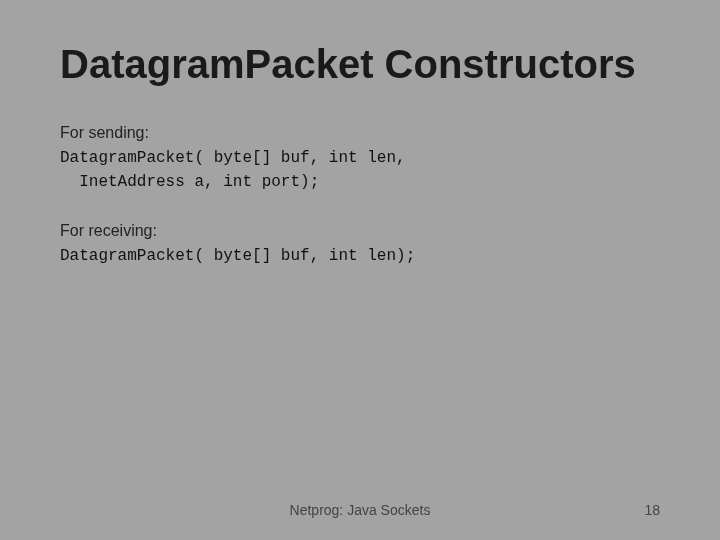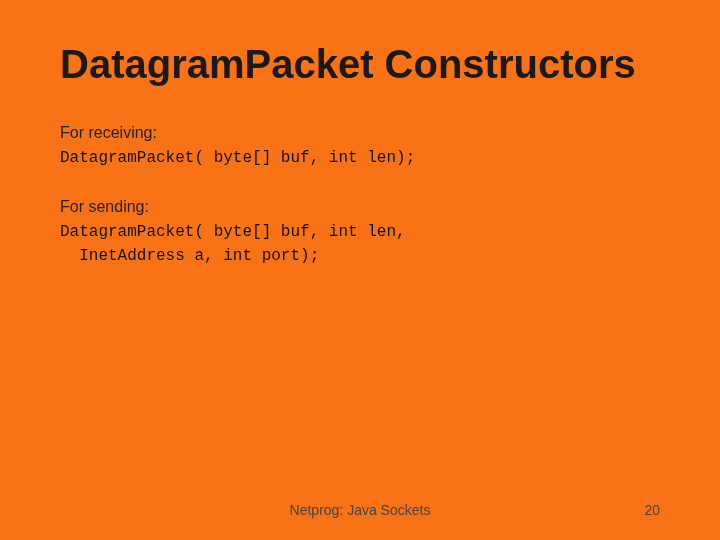--- a/index.html
+++ b/index.html
@@ -12,21 +12,21 @@
       width: 720px;
       height: 540px;
       background-color: #ffffff;
       font-family: Arial, Helvetica, sans-serif;
       overflow: hidden;
     }
 
     .slide-container {
       width: 720px;
       height: 540px;
-      background: #f97316;
+      background: #a3a3a3;
       position: relative;
       padding: 40px 60px 40px 60px;
     }
 
     .slide-title {
       font-size: 40px;
       font-weight: bold;
       color: #1a1a1a;
       margin-bottom: 36px;
       line-height: 1.2;
@@ -77,28 +77,28 @@
     }
   </style>
 </head>
 <body>
 
 <div class="slide-container">
 
   <h1 class="slide-title">DatagramPacket Constructors</h1>
 
   <div class="section-group">
-    <div class="section-label">For receiving:</div>
-    <div class="code-block">DatagramPacket( byte[] buf, int len);</div>
-  </div>
-
-  <div class="section-group">
     <div class="section-label">For sending:</div>
     <div class="code-block"><span>DatagramPacket( byte[] buf, int len,</span>
 <span>  InetAddress a, int port);</span></div>
   </div>
 
+  <div class="section-group">
+    <div class="section-label">For receiving:</div>
+    <div class="code-block">DatagramPacket( byte[] buf, int len);</div>
+  </div>
+
   <div class="footer">
     <span class="footer-text">Netprog: Java Sockets</span>
-    <span class="footer-page">20</span>
+    <span class="footer-page">18</span>
   </div>
 
 </div>
 
 </body></html>

